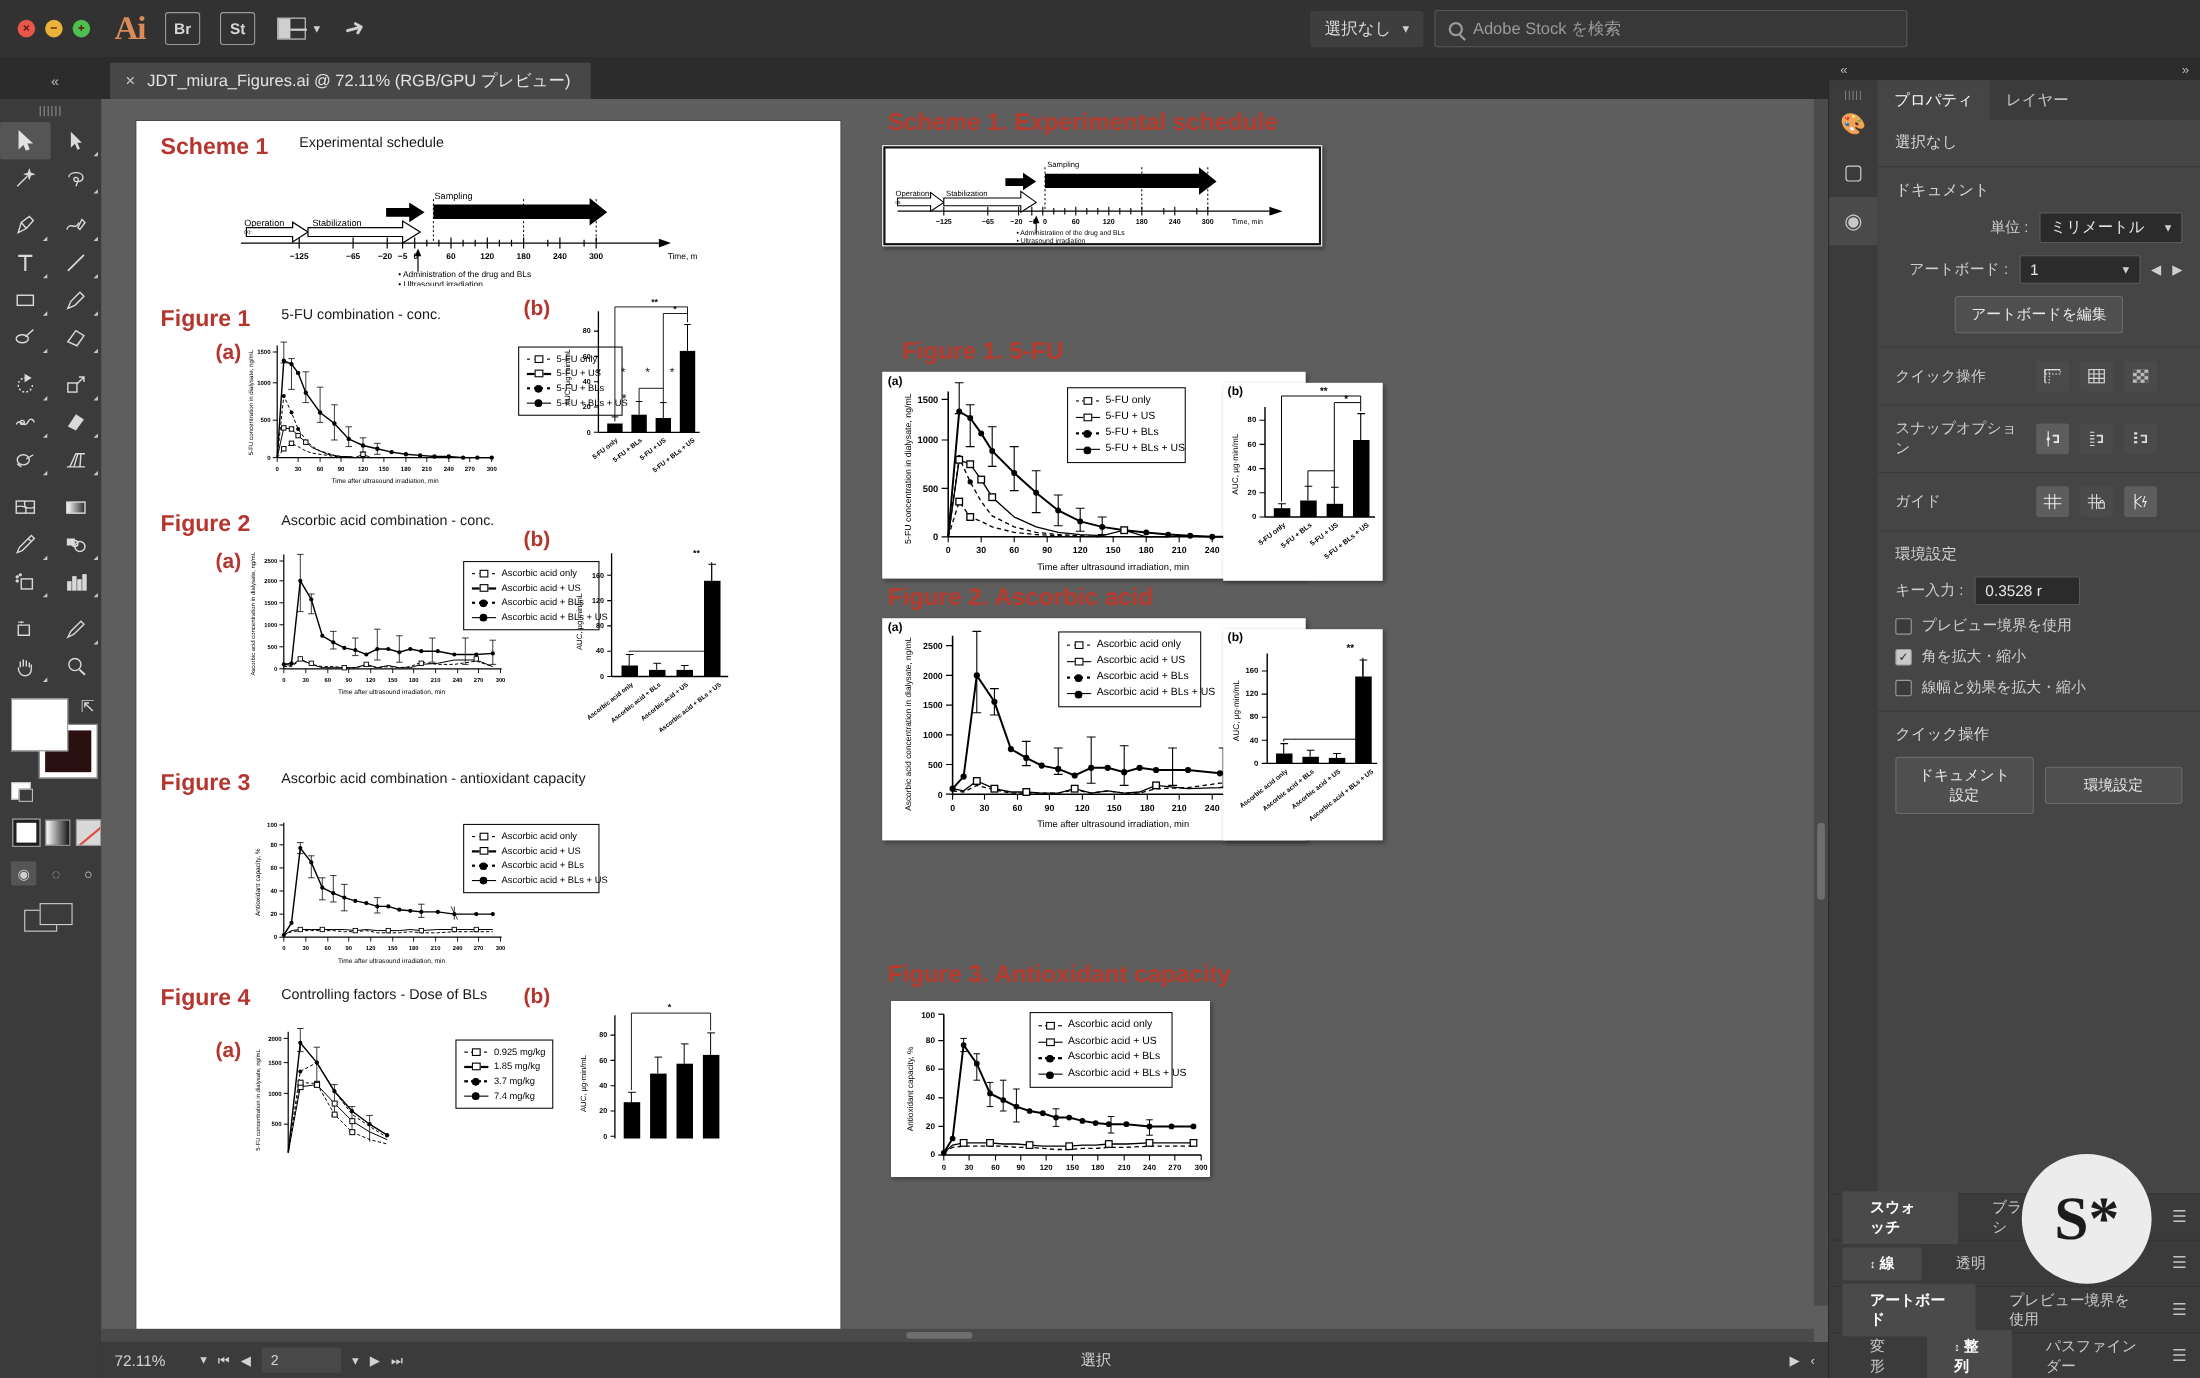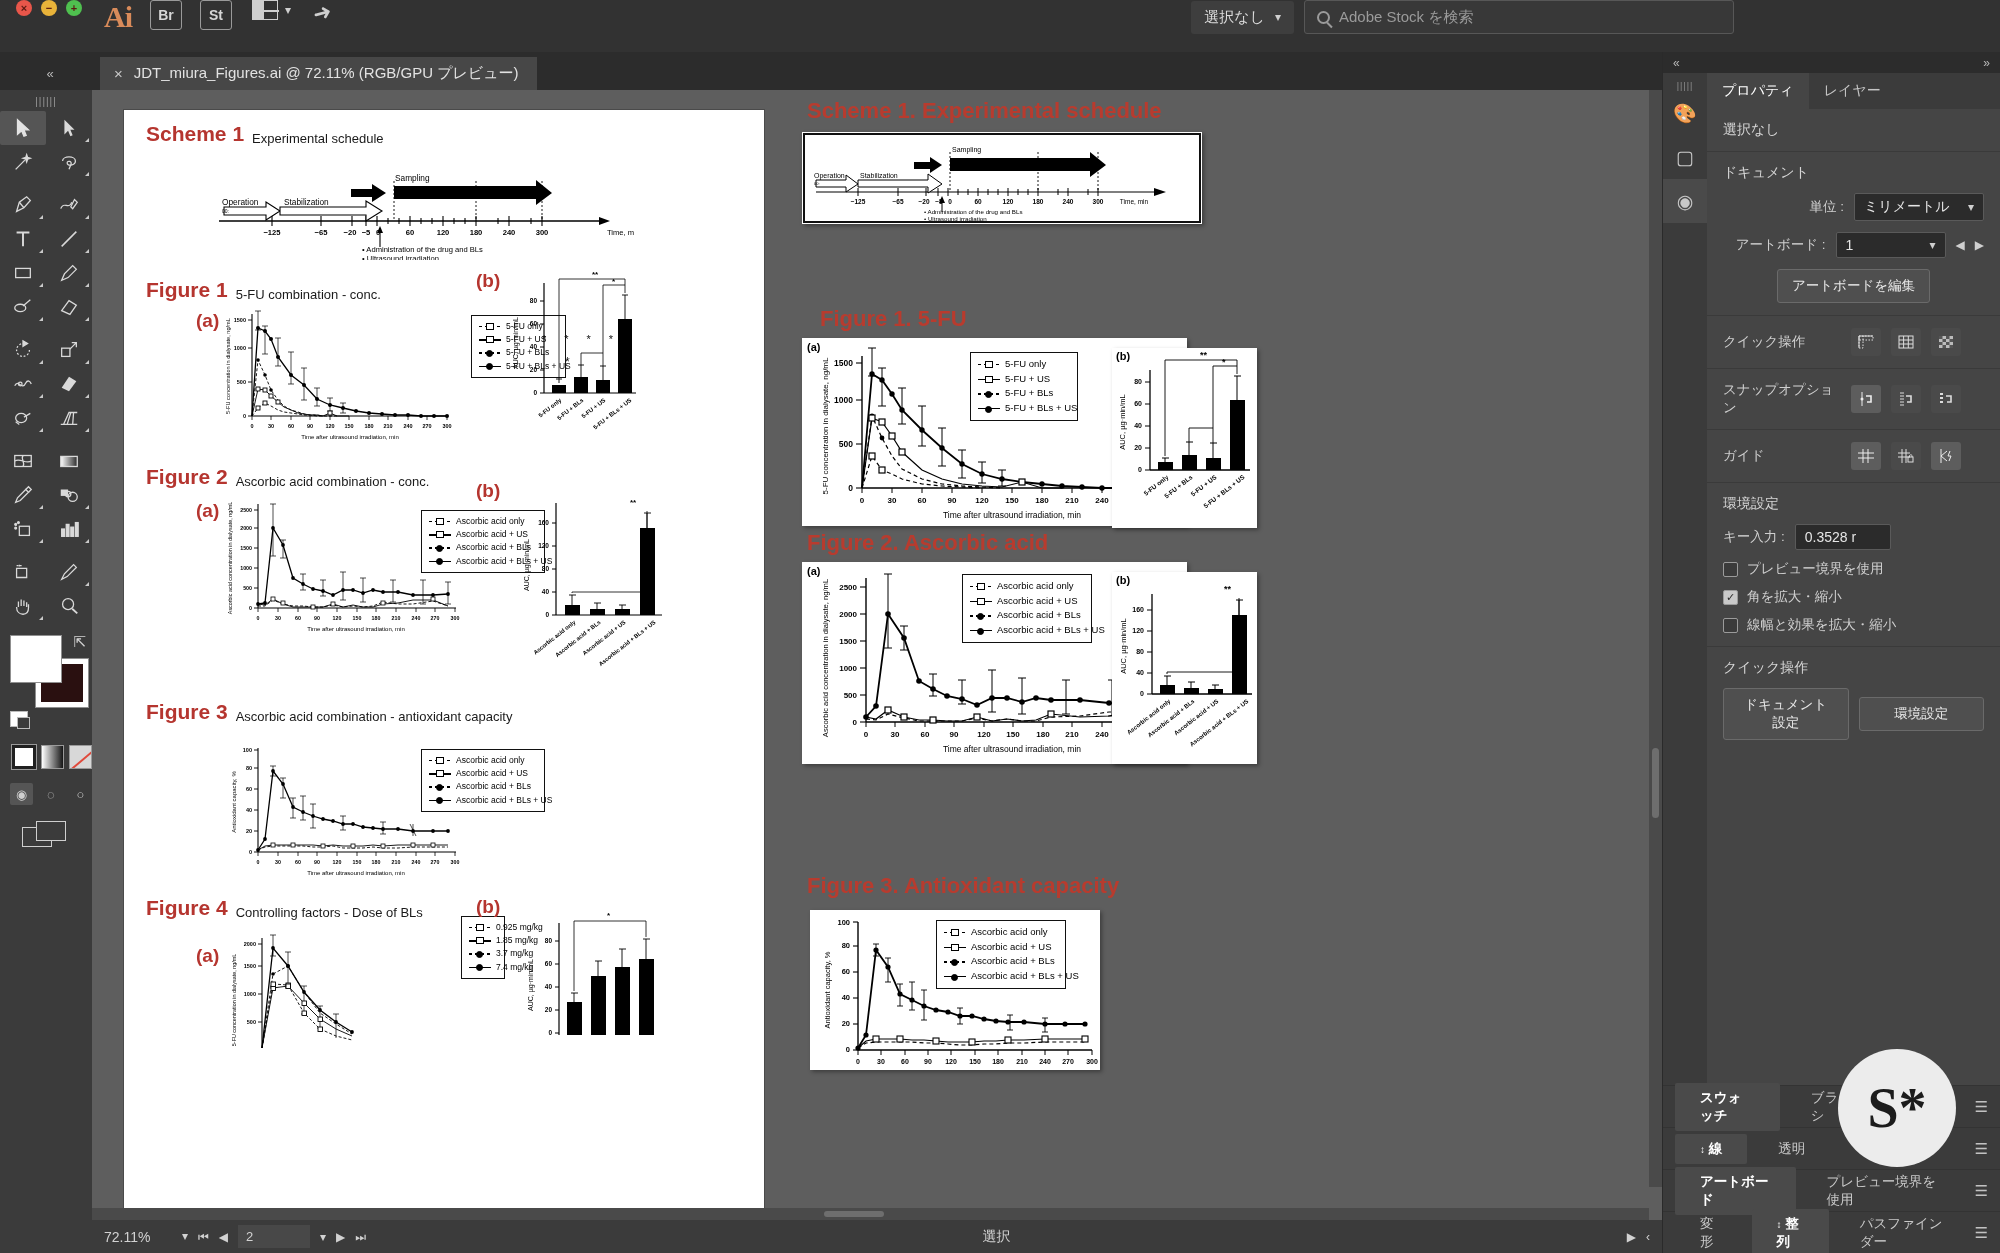--- a/index.html
+++ b/index.html
@@ -2,21 +2,21 @@
 <html><head>
 <meta charset="utf-8">
 <style>
   * { box-sizing: border-box; margin:0; padding:0; }
   html,body { width:2000px; height:1253px; overflow:hidden;
     font-family:"Liberation Sans", sans-serif; background:#3b3b3b; }
 
   
   #app { position:relative; width:2000px; height:1253px; background:#323232; }
   .titlebar { position:absolute; left:0; top:0; width:1748px; height:52px;
-    background:#323232; display:flex; align-items:flex-start; }
+    background:#323232; display:flex; align-items:center; }
   .traffic { display:flex; gap:9px; margin-left:16px; }
   .tl { width:16px; height:16px; border-radius:50%; position:relative; }
   .tl.r{background:#e8564a;} .tl.y{background:#e9b33a;} .tl.g{background:#4fc04f;}
   .tl::after{ content:""; position:absolute; left:50%; top:50%;
     transform:translate(-50%,-50%); color:#5a1a12; font-size:11px; font-weight:bold; }
   .tl.r::after{content:"\00d7";} .tl.y::after{content:"\2212";} .tl.g::after{content:"+";}
   .ai-logo { margin-left:22px; color:#d98b5a; font-size:30px; font-weight:bold;
     font-family:"Liberation Serif", serif; letter-spacing:-1px; }
   .appbtn { margin-left:18px; width:32px; height:30px; border:1px solid #9a9a9a;
     border-radius:3px; color:#d6d6d6; font-size:14px; display:flex;
@@ -86,21 +86,21 @@
     border:1.6px solid #cfcfcf;}
   .scrmode::after{content:"";position:absolute;left:14px;top:0;width:28px;height:18px;
     border:1.6px solid #cfcfcf; background:#3b3b3b;}
 
   
   .canvas { position:absolute; left:92px; top:90px; right:338px; bottom:33px;
     background:#5e5e5e; overflow:hidden; }
   
   .page { position:absolute; left:32px; top:20px; width:640px; height:1110px;
     background:#fff; box-shadow:0 0 0 1px #4a4a4a; }
-  .fig-head { position:absolute; display:flex; align-items:flex-end; gap:8px;}
+  .fig-head { position:absolute; display:flex; align-items:flex-start; gap:28px;}
   .fig-head .t1 { font-size:21px; color:#b5352f; font-weight:bold;}
   .fig-head .t2 { font-size:13px; color:#1a1a1a;}
   .panel-lbl { position:absolute; color:#b5352f; font-size:19px; font-weight:bold;}
 
   
   .board-title { position:absolute; color:#c0392b; font-size:22px; font-weight:bold;
     opacity:.92; font-family:"Liberation Sans", sans-serif;}
   .board { position:absolute; background:#fff; box-shadow:2px 2px 4px rgba(0,0,0,.35);}
 
   
@@ -1110,21 +1110,21 @@
               <rect x="70" y="53" width="4.5" height="4.5"></rect>
             <rect x="86" y="81" width="4.5" height="4.5"></rect>
               <rect x="102" y="97" width="4.5" height="4.5"></rect>
             <rect x="55" y="52" width="4.5" height="4.5"></rect>
               <rect x="70" y="54" width="4.5" height="4.5"></rect>
             <rect x="86" y="71" width="4.5" height="4.5"></rect>
               <rect x="102" y="87" width="4.5" height="4.5"></rect>
           </g>
         </svg>
       </div>
-      <div class="legendbox" style="left:290px; top:806px; width:44px;margin-left:47px;">
+      <div class="legendbox" style="left:290px; top:835px; width:89px;">
         <div class="lrow">
           <span class="lmark">
               <i class="dash"></i>
               <b></b>
             </span>
           <span>0.925 mg/kg</span>
           </div>
         <div class="lrow">
           <span class="lmark">
               <i></i>

